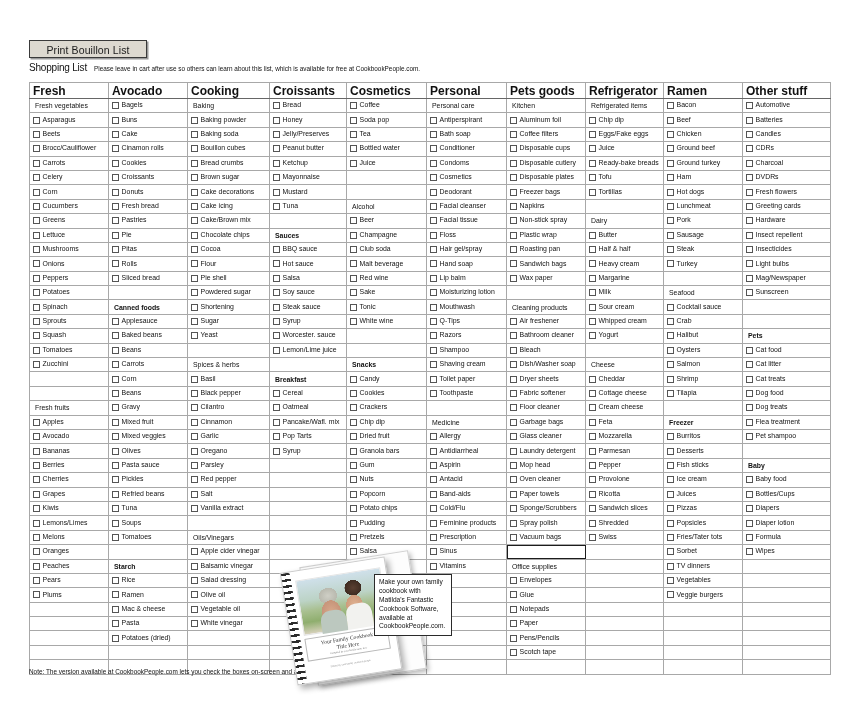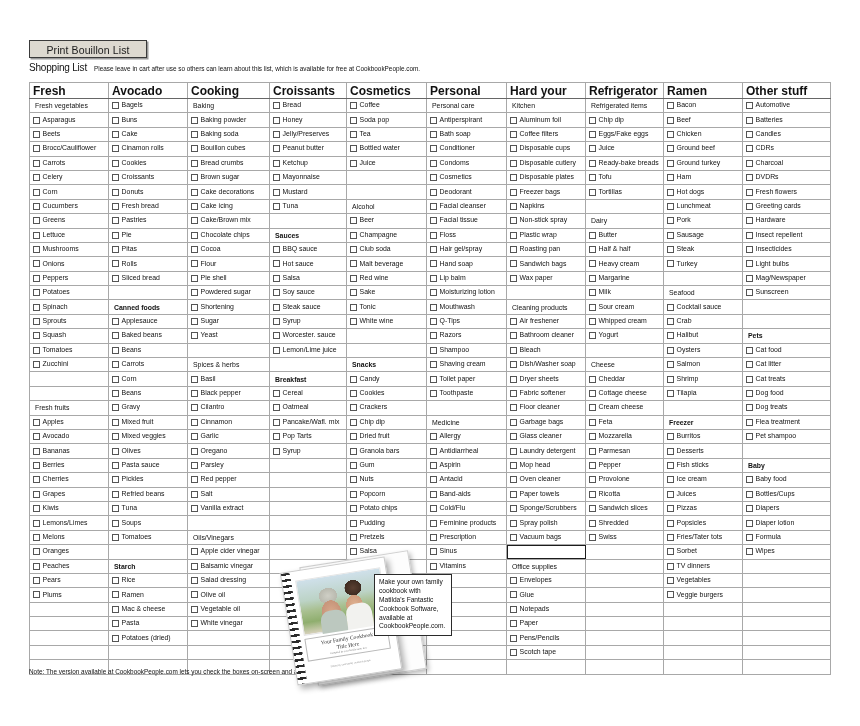--- a/index.html
+++ b/index.html
@@ -292,21 +292,21 @@
         <col class="c9">
     </colgroup>
     <thead>
       <tr id="header-row">
           <th>Fresh</th>
           <th>Avocado</th>
           <th>Cooking</th>
           <th>Croissants</th>
           <th>Cosmetics</th>
           <th>Personal</th>
-          <th>Hard your</th>
+          <th>Pets goods</th>
           <th>Refrigerator</th>
           <th>Ramen</th>
           <th>Other stuff</th>
         </tr>
     </thead>
     <tbody id="table-body">
         <tr>
           <td><span class="sub">Fresh vegetables</span></td>
           <td>
             <span class="cell-inner">

